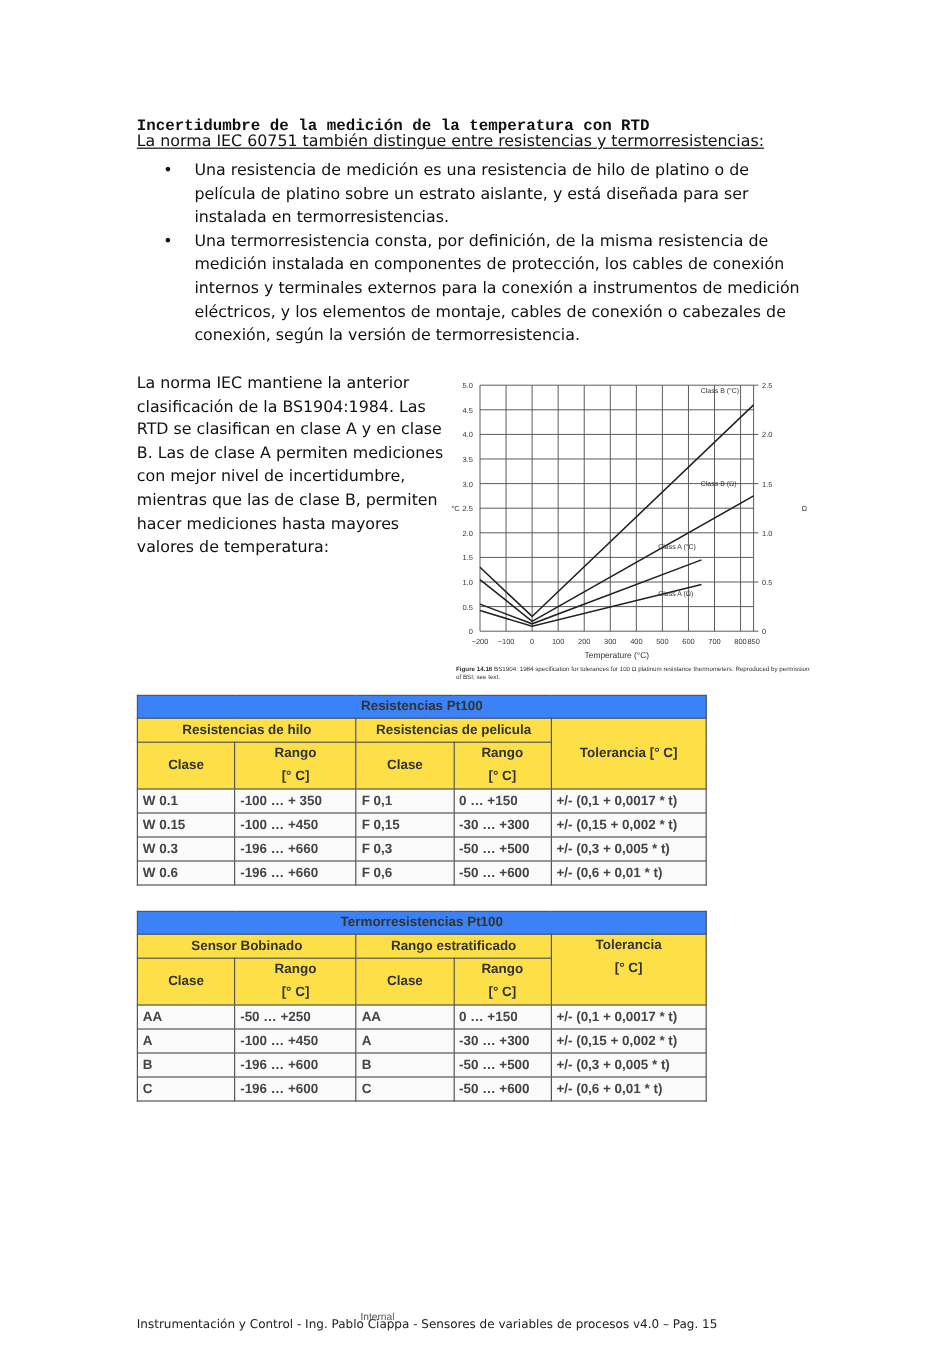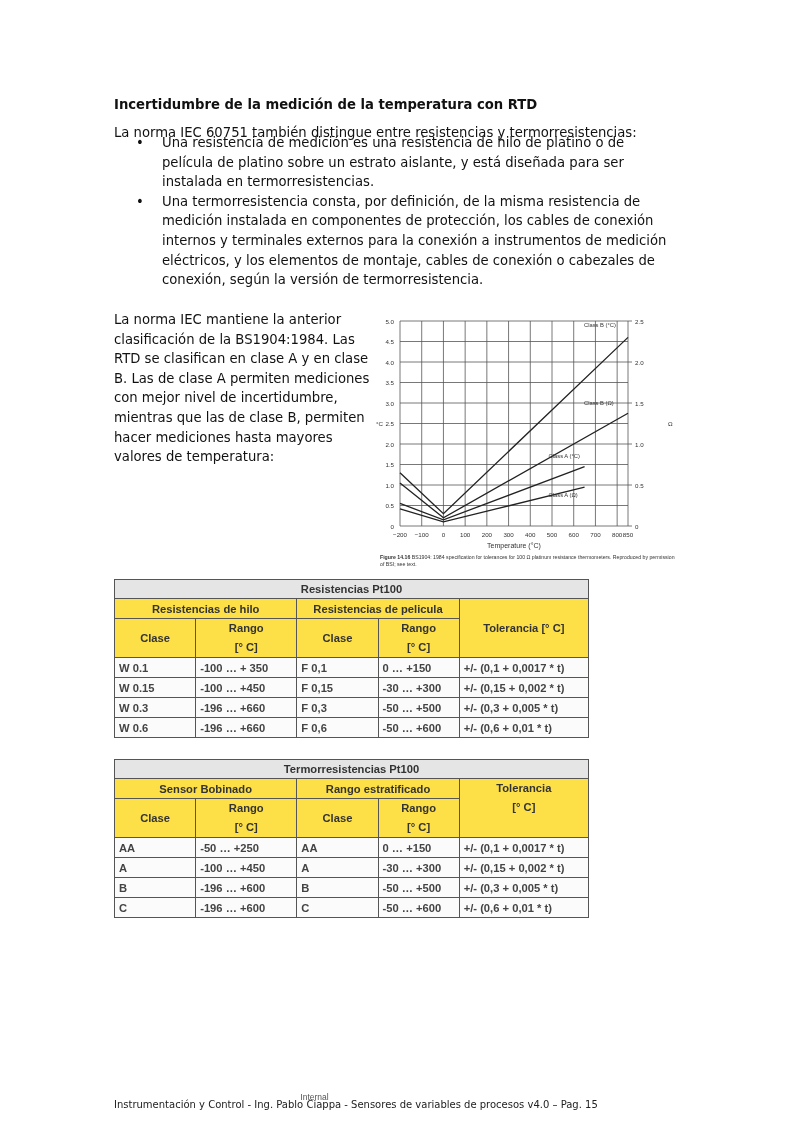--- a/index.html
+++ b/index.html
@@ -1,39 +1,39 @@
 <!DOCTYPE html>
 <html><head>
 <meta charset="utf-8">
 <style>
   html, body { margin:0; padding:0; background:#fff; }
   body { width:793px; height:1123px; position:relative; overflow:hidden;
          font-family:"Liberation Sans", sans-serif; color:#111; }
   .page { position:absolute; left:0; top:0; width:793px; height:1123px; }
   .body-text { font-family:"DejaVu Sans", sans-serif; font-size:13.2px; line-height:19.6px; color:#111; }
-  .heading { position:absolute; left:114px; top:95px; font-weight:bold; font-size:13.2px; }
-  .intro { position:absolute; left:114px; top:123px; }
+  .heading { position:absolute; left:114px; top:95px; font-weight:bold; font-size:13.2px;font-family:Liberation Mono, monospace; }
+  .intro { position:absolute; left:114px; top:109px;text-decoration:underline; }
   ul.bullets { position:absolute; left:114px; top:133px; width:560px; margin:0; padding:0; list-style:none; }
   ul.bullets li { position:relative; padding-left:48px; }
   ul.bullets li .dot { position:absolute; left:22px; top:0; }
   .para-col { position:absolute; left:114px; width:260px; }
   .p1 { top:310px; }
   .p2 { top:464px; }
 
   
   .chart-wrap { position:absolute; left:372px; top:313px; width:310px; height:258px; }
   .chart-wrap svg { display:block; }
   .chart-text { font-family:"Liberation Sans", sans-serif; fill:#333; }
 
   
   table.spec { position:absolute; left:114px; border-collapse:collapse; width:475px;
                font-family:"Liberation Sans", sans-serif; font-size:11.2px; color:#444; }
   table.spec td, table.spec th { border:1px solid #555; padding:0 4px; height:19px;font-weight:bold; }
   table.spec th { font-weight:bold; color:#333; text-align:center; background:#fde047; }
-  table.spec th.title { background:#e5e5e5; height:18px;margin-top:20px; }
+  table.spec th.title { background:#3b82f6; height:18px;margin-top:20px; }
   table.spec td { background:#fbfbfb; text-align:left; }
   .t1 { top:579px; }
   .t2 { top:759px; }
   .stack { display:block; line-height:19px; }
 
   .footer { position:absolute; left:114px; top:1099px; font-family:"DejaVu Sans", sans-serif; font-size:10px; color:#222; }
   .internal { position:absolute; left:0; width:629px; top:1092px; text-align:center; font-size:8.5px; color:#555; }
 </style>
 </head>
 <body>

